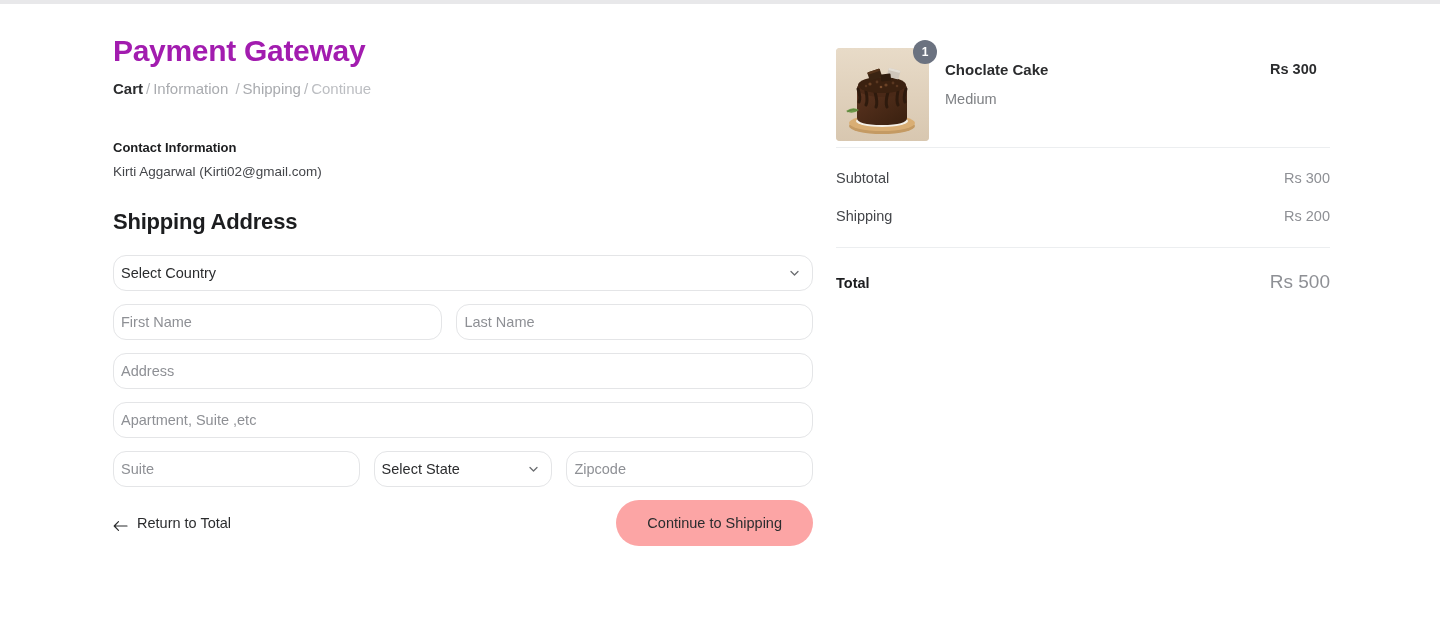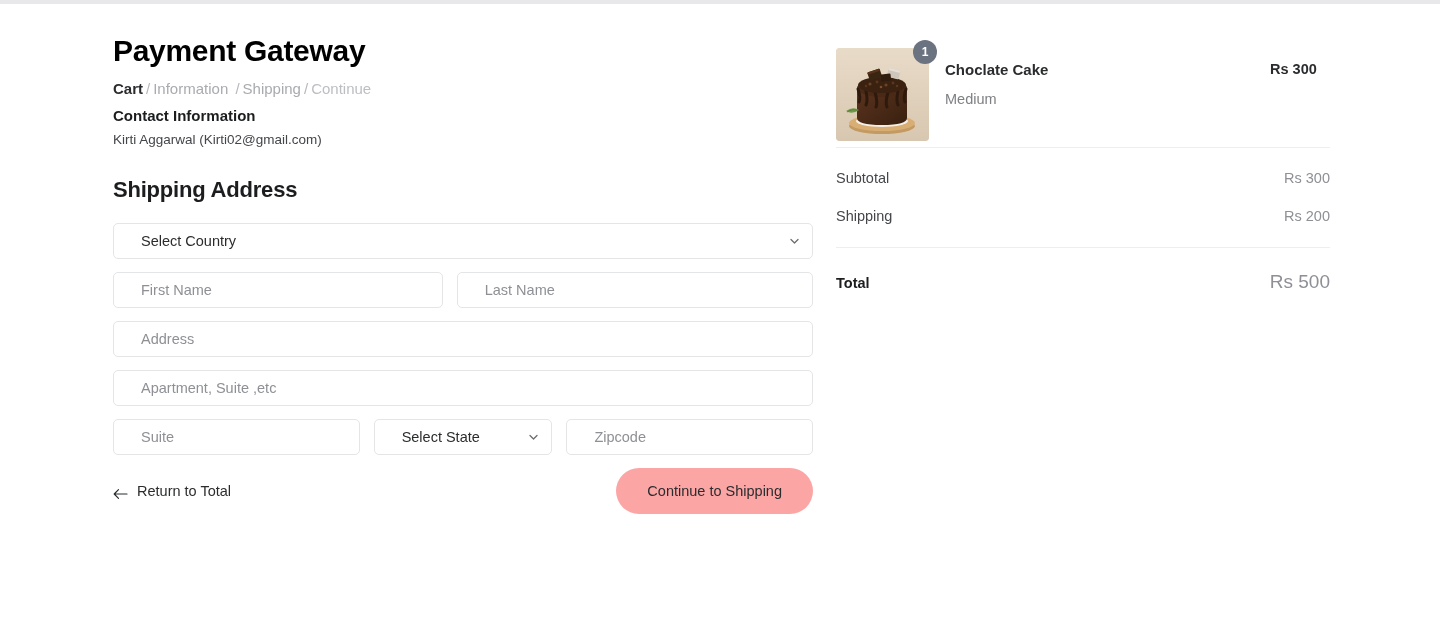--- a/index.html
+++ b/index.html
@@ -28,21 +28,21 @@
   
   .left-col {
     position: absolute;
     left: 113px;
     top: 32px;
     width: 700px;
   }
   .page-title {
     font-size: 30px;
     font-weight: bold;
-    color: #000000;
+    color: #a21caf;
     letter-spacing: -0.3px;
     line-height: 38px;
   }
   .breadcrumb {
     margin-top: 9px;
     font-size: 15px;
     line-height: 20px;
     color: #a7a9ad;
     white-space: nowrap;
   }
@@ -55,22 +55,22 @@
   }
   .breadcrumb .crumb-dim {
     color: #bcbec2;
   }
   .breadcrumb .sep {
     color: #b6b8bc;
     padding: 0 3px;
   }
 
   .contact-heading {
-    margin-top: 8px;
-    font-size: 15px;
+    margin-top: 40px;
+    font-size: 13px;
     font-weight: bold;
     color: #1c1d1f;
     line-height: 18px;
   }
   .contact-value {
     margin-top: 6px;
     font-size: 13.5px;
     color: #44464a;
     line-height: 18px;
   }
@@ -91,25 +91,25 @@
   }
   .field-row {
     display: flex;
     gap: 14px;
     margin-bottom: 13px;
   }
   .field {
     position: relative;
     height: 36px;
     border: 1px solid #e4e5e7;
-    border-radius: 5px;
+    border-radius: 13px;
     background: #ffffff;
     display: flex;
     align-items: center;
-    padding: 0 27px;
+    padding: 0 7px;
     font-size: 14.5px;
     line-height: 36px;
     color: #8e9095;
     white-space: nowrap;
     overflow: hidden;
   }
   .field.full { width: 700px; }
   .field.is-select { color: #2b2c2e; padding-right: 32px; }
   .chevron {
     position: absolute;

